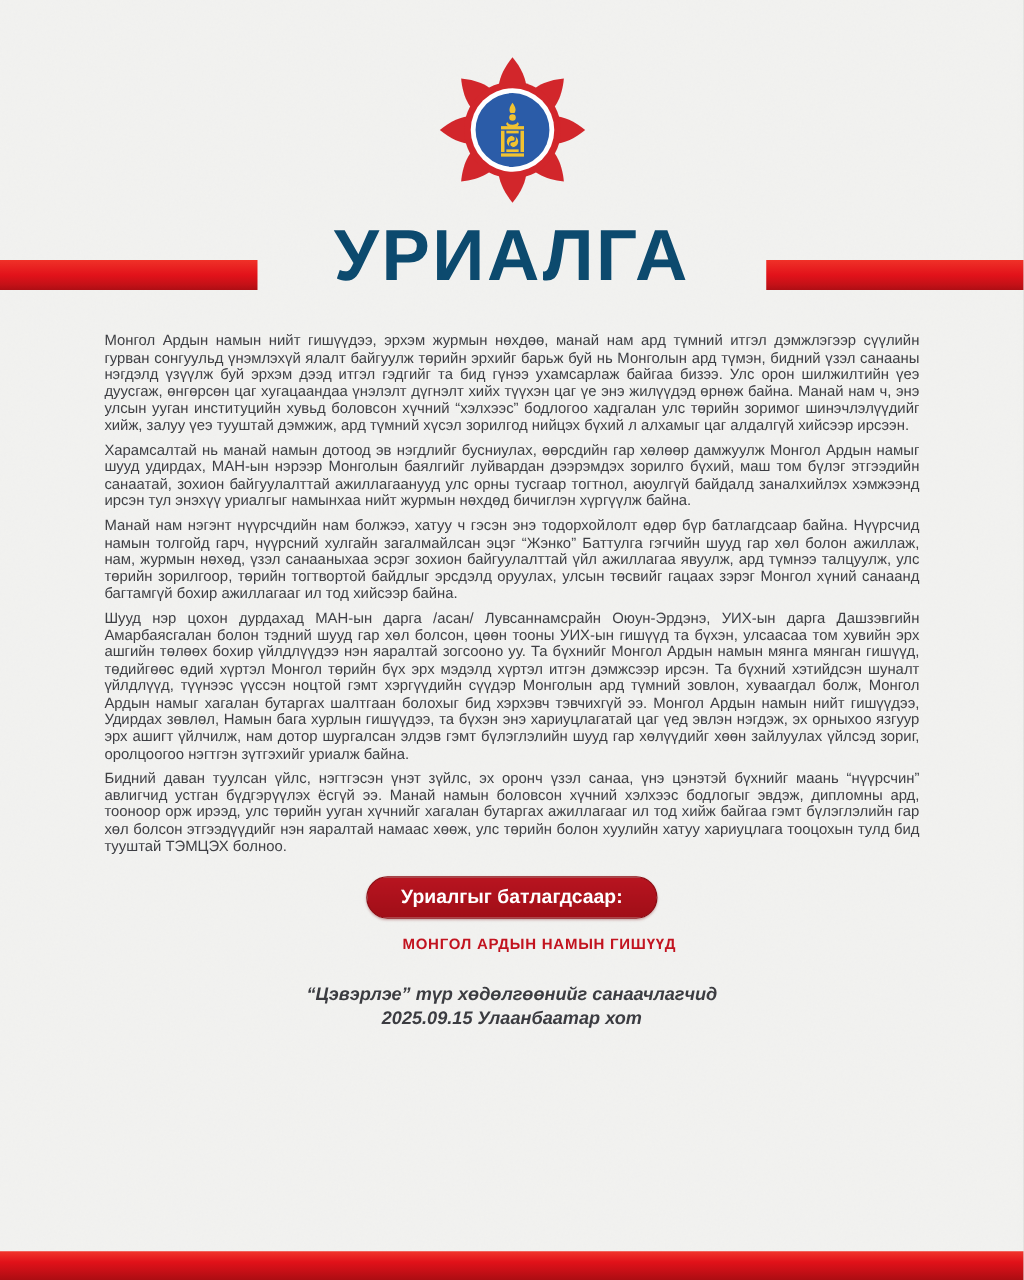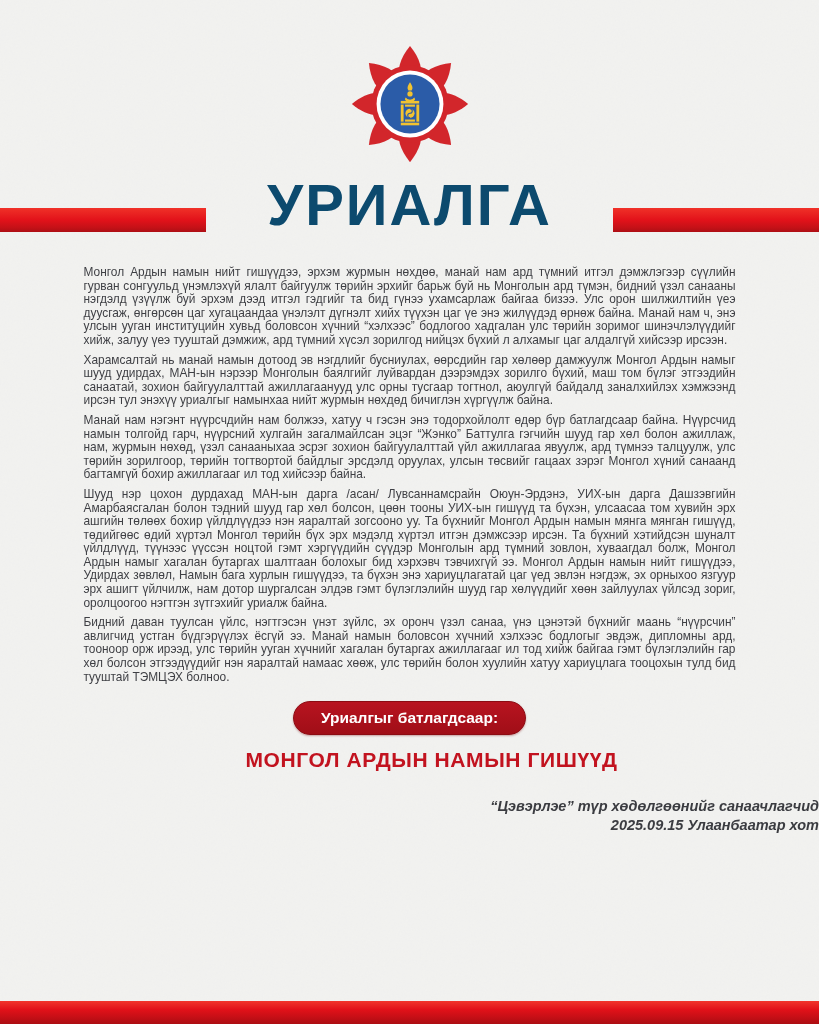--- a/index.html
+++ b/index.html
@@ -50,25 +50,25 @@
   .pill {
     margin:17px auto 0; width:max-content;
     background:linear-gradient(180deg,#b81420 0%, #a00e17 100%);
     border:1px solid #8c0c13;
     border-radius:19px; padding:7px 27px;
     color:#ffffff; font-weight:bold; font-size:15.5px;
     box-shadow:0 1px 2px rgba(120,10,15,.35);
   }
   .signed {
     margin-top:13px; text-align:center;
-    color:#c2131f; font-weight:bold; font-size:21px; letter-spacing:.6px;margin-left:44px;
+    color:#c2131f; font-weight:bold; font-size:12px; letter-spacing:.6px;margin-left:44px;
   }
 
   
-  .footer { margin-top:25px; text-align:right; color:#3b3c41; }
+  .footer { margin-top:25px; text-align:center; color:#3b3c41; }
   .footer div { font-size:14.5px; line-height:19px; font-weight:bold; font-style:italic; }
 
   
   .bottom-strip {
     position:absolute; left:0; right:0; bottom:0; height:23px; z-index:2;
     background:linear-gradient(180deg,#f1352c 0%, #e11119 38%, #c60f16 70%, #ab0d12 100%);
   }
 </style>
 </head>
 <body>

